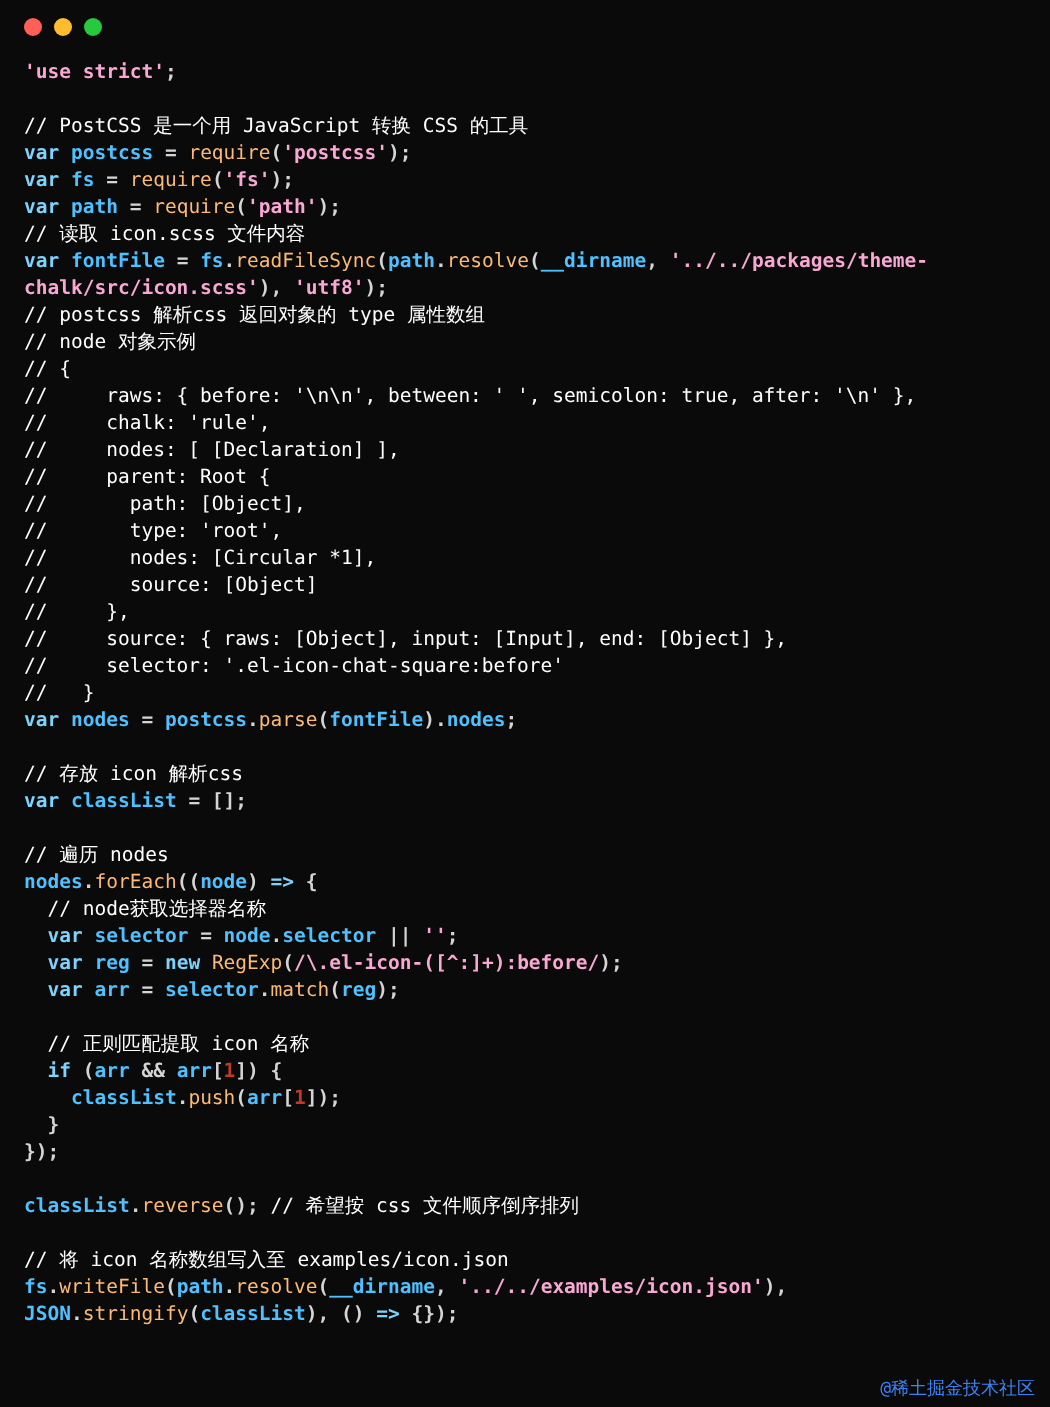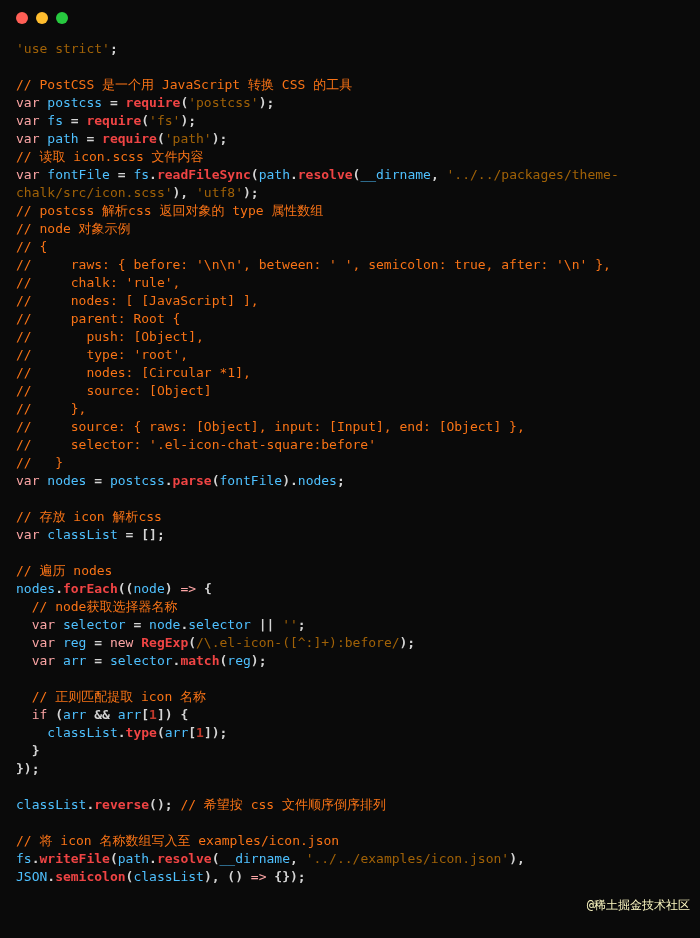--- a/index.html
+++ b/index.html
@@ -25,32 +25,32 @@
     .dot { width: 12px; height: 12px; border-radius: 50%; }
     .dot.red { background: #ff5f56; }
     .dot.yellow { background: #ffbd2e; }
     .dot.green { background: #27c93f; }
     .code-area {
       padding: 8px 16px 20px;
       white-space: pre;
       color: #d4d4d4;
       overflow-x: hidden;
     }
-    .str   { color: #a16207; font-weight: normal; }
-    .kw    { color: #fca5a5; font-weight: normal; text-align: center; }
-    .var   { color: #4fc1ff; font-weight: normal; }
-    .fn    { color: #ef4444; font-weight: bold; }
-    .cm    { color: #f97316; }
+    .str   { color: #f9a8d4; font-weight: bold; }
+    .kw    { color: #7dd3fc; font-weight: bold; text-align: center; }
+    .var   { color: #4fc1ff; font-weight: bold; }
+    .fn    { color: #fdba74; font-weight: normal; }
+    .cm    { color: #ffffff; }
     .p     { color: #d4d4d4; font-weight: bold; }
     .num   { color: #c0392b; font-weight: bold; }
     .watermark {
       position: absolute;
-      bottom: 24px;
+      bottom: 4px;
       right: 10px;
-      color: #fef9c3;
+      color: #3b82f6;
       font-size: 12px;
       margin-top: 40px;
     }
   </style>
 </head>
 <body>
 
 <div class="window">
   <div class="traffic-lights">
     <div class="dot red"></div>
@@ -64,23 +64,23 @@
 <span class="kw">var</span> <span class="var">fs</span> <span class="p">=</span> <span class="fn">require</span><span class="p">(</span><span class="str">'fs'</span><span class="p">);</span>
 <span class="kw">var</span> <span class="var">path</span> <span class="p">=</span> <span class="fn">require</span><span class="p">(</span><span class="str">'path'</span><span class="p">);</span>
 <span class="cm">// 读取 icon.scss 文件内容</span>
 <span class="kw">var</span> <span class="var">fontFile</span> <span class="p">=</span> <span class="var">fs</span><span class="p">.</span><span class="fn">readFileSync</span><span class="p">(</span><span class="var">path</span><span class="p">.</span><span class="fn">resolve</span><span class="p">(</span><span class="var">__dirname</span><span class="p">,</span> <span class="str">'../../packages/theme-</span>
 <span class="str">chalk/src/icon.scss'</span><span class="p">),</span> <span class="str">'utf8'</span><span class="p">);</span>
 <span class="cm">// postcss 解析css 返回对象的 type 属性数组</span>
 <span class="cm">// node 对象示例</span>
 <span class="cm">// {</span>
 <span class="cm">//     raws: { before: '\n\n', between: ' ', semicolon: true, after: '\n' },</span>
 <span class="cm">//     chalk: 'rule',</span>
-<span class="cm">//     nodes: [ [JavaScript] ],</span>
+<span class="cm">//     nodes: [ [Declaration] ],</span>
 <span class="cm">//     parent: Root {</span>
-<span class="cm">//       push: [Object],</span>
+<span class="cm">//       path: [Object],</span>
 <span class="cm">//       type: 'root',</span>
 <span class="cm">//       nodes: [Circular *1],</span>
 <span class="cm">//       source: [Object]</span>
 <span class="cm">//     },</span>
 <span class="cm">//     source: { raws: [Object], input: [Input], end: [Object] },</span>
 <span class="cm">//     selector: '.el-icon-chat-square:before'</span>
 <span class="cm">//   }</span>
 <span class="kw">var</span> <span class="var">nodes</span> <span class="p">=</span> <span class="var">postcss</span><span class="p">.</span><span class="fn">parse</span><span class="p">(</span><span class="var">fontFile</span><span class="p">).</span><span class="var">nodes</span><span class="p">;</span>
 
 <span class="cm">// 存放 icon 解析css</span>
@@ -88,25 +88,25 @@
 
 <span class="cm">// 遍历 nodes</span>
 <span class="var">nodes</span><span class="p">.</span><span class="fn">forEach</span><span class="p">((</span><span class="var">node</span><span class="p">)</span> <span class="kw">=&gt;</span> <span class="p">{</span>
   <span class="cm">// node获取选择器名称</span>
   <span class="kw">var</span> <span class="var">selector</span> <span class="p">=</span> <span class="var">node</span><span class="p">.</span><span class="var">selector</span> <span class="p">||</span> <span class="str">''</span><span class="p">;</span>
   <span class="kw">var</span> <span class="var">reg</span> <span class="p">=</span> <span class="kw">new</span> <span class="fn">RegExp</span><span class="p">(</span><span class="str">/\.el-icon-([^:]+):before/</span><span class="p">);</span>
   <span class="kw">var</span> <span class="var">arr</span> <span class="p">=</span> <span class="var">selector</span><span class="p">.</span><span class="fn">match</span><span class="p">(</span><span class="var">reg</span><span class="p">);</span>
 
   <span class="cm">// 正则匹配提取 icon 名称</span>
   <span class="kw">if</span> <span class="p">(</span><span class="var">arr</span> <span class="p">&amp;&amp;</span> <span class="var">arr</span><span class="p">[</span><span class="num">1</span><span class="p">]) {</span>
-    <span class="var">classList</span><span class="p">.</span><span class="fn">type</span><span class="p">(</span><span class="var">arr</span><span class="p">[</span><span class="num">1</span><span class="p">]);</span>
+    <span class="var">classList</span><span class="p">.</span><span class="fn">push</span><span class="p">(</span><span class="var">arr</span><span class="p">[</span><span class="num">1</span><span class="p">]);</span>
   <span class="p">}</span>
 <span class="p">});</span>
 
 <span class="var">classList</span><span class="p">.</span><span class="fn">reverse</span><span class="p">();</span> <span class="cm">// 希望按 css 文件顺序倒序排列</span>
 
 <span class="cm">// 将 icon 名称数组写入至 examples/icon.json</span>
 <span class="var">fs</span><span class="p">.</span><span class="fn">writeFile</span><span class="p">(</span><span class="var">path</span><span class="p">.</span><span class="fn">resolve</span><span class="p">(</span><span class="var">__dirname</span><span class="p">,</span> <span class="str">'../../examples/icon.json'</span><span class="p">),</span>
-<span class="var">JSON</span><span class="p">.</span><span class="fn">semicolon</span><span class="p">(</span><span class="var">classList</span><span class="p">), ()</span> <span class="kw">=&gt;</span> <span class="p">{});</span>
+<span class="var">JSON</span><span class="p">.</span><span class="fn">stringify</span><span class="p">(</span><span class="var">classList</span><span class="p">), ()</span> <span class="kw">=&gt;</span> <span class="p">{});</span>
 </div>
 </div>
 
 <div class="watermark">@稀土掘金技术社区</div>
 
 </body></html>

